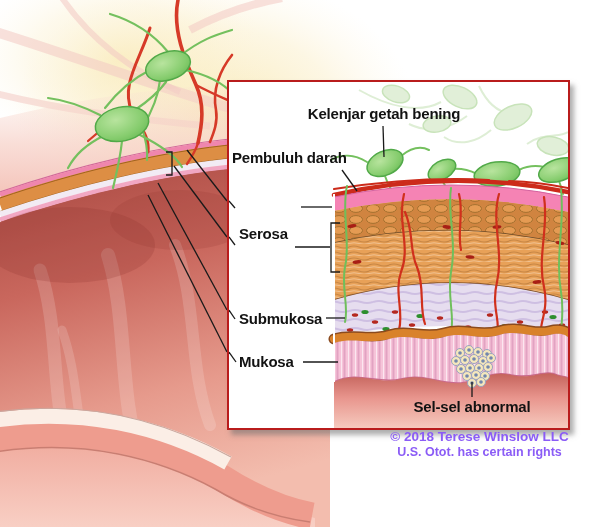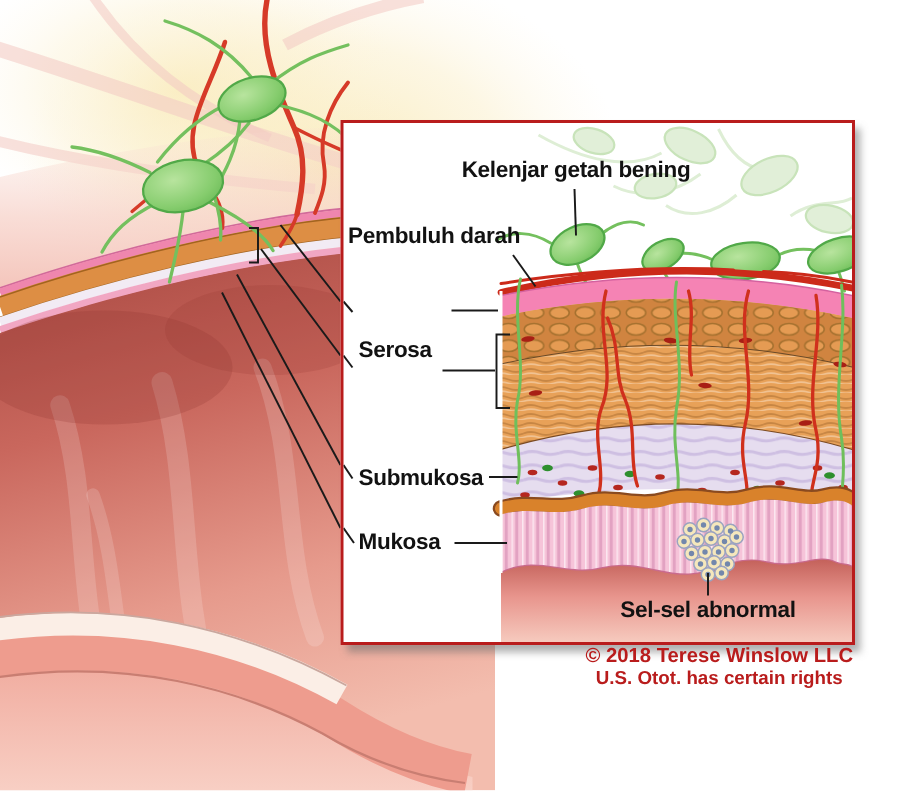--- a/index.html
+++ b/index.html
@@ -19,21 +19,21 @@
     position:absolute;font-weight:bold;font-size:15px;line-height:16px;
     color:#121212;letter-spacing:-0.2px;white-space:nowrap;
   }
   .lbl.center{text-align:center;white-space:normal;}
   .title{
     position:absolute;left:225px;top:33px;width:320px;text-align:center;
     font-weight:bold;font-size:22px;color:#1a1a1a;letter-spacing:0.5px;
   }
   .copy{
     position:absolute;left:372px;width:215px;text-align:center;
-    color:#b91c1c;font-weight:bold;
+    color:#8b5cf6;font-weight:bold;
   }
   .copy.l1{top:429px;font-size:13.5px;}
   .copy.l2{top:445px;font-size:12.5px;}
 </style>
 </head>
 <body>
 
 <div class="stage">
 
   <svg id="left-art" width="600" height="527" viewBox="0 0 600 527">

